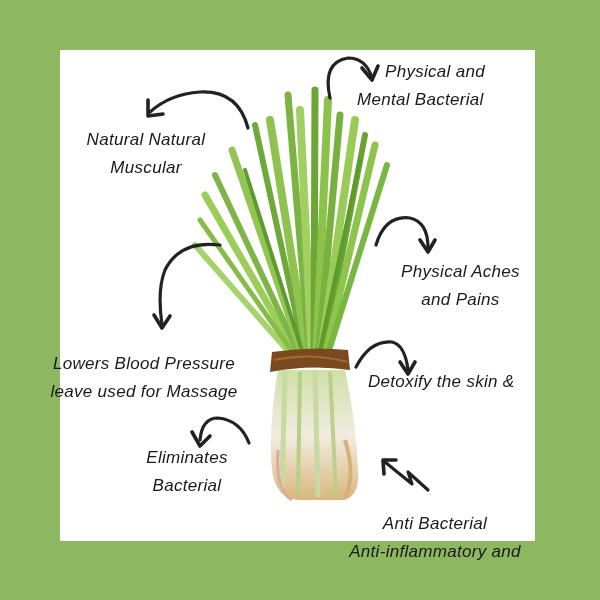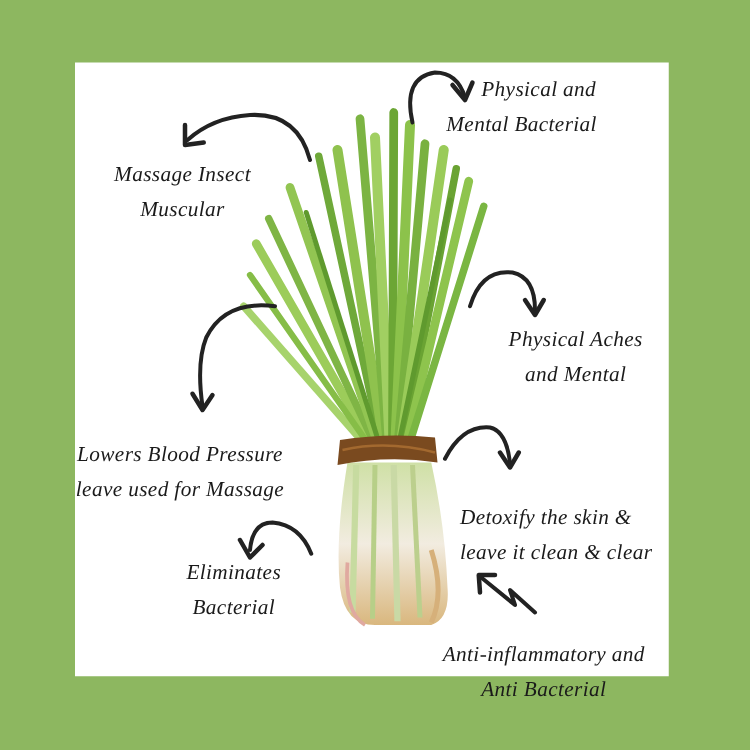--- a/index.html
+++ b/index.html
@@ -10,21 +10,21 @@
       font-family: "DejaVu Sans", sans-serif;
     }
     .panel {
       position: absolute; left: 60px; top: 50px;
       width: 475px; height: 491px;
       background: #ffffff;
     }
     .label {
       position: absolute;
       color: #1a1a1a;
-      font-family: Liberation Serif, serif;
+      font-family: Liberation Sans, sans-serif;
       font-size: 17px;
       line-height: 28px;
       letter-spacing: 0.3px;
       white-space: nowrap;
       font-style: italic;
     }
     .label span { display: block; }
     .c { text-align: center; }
     .l { text-align: left; }
     svg.layer { position: absolute; left: 0; top: 0; }
@@ -116,40 +116,39 @@
     <path class="head" d="M384 474 L383 460 L396 460"></path>
   </g>
 </svg>
 
 <div class="label l" style="left:385px; top:58px;">
   <span>Physical and</span>
   <span style="margin-left:-28px;">Mental Bacterial</span>
 </div>
 
 <div class="label c" style="left:62px; top:126px; width:168px;">
-  <span>Massage Insect</span>
+  <span>Natural Natural</span>
   <span>Muscular</span>
 </div>
 
 <div class="label c" style="left:368px; top:258px; width:185px;">
   <span>Physical Aches</span>
-  <span>and Mental</span>
+  <span>and Pains</span>
 </div>
 
 <div class="label c" style="left:16px; top:350px; width:256px;">
   <span>Lowers Blood Pressure</span>
   <span>leave used for Massage</span>
 </div>
 
-<div class="label l" style="left:368px; top:400px;">
+<div class="label l" style="left:368px; top:368px;">
   <span>Detoxify the skin &amp;</span>
-  <span>leave it clean &amp; clear</span>
 </div>
 
 <div class="label c" style="left:120px; top:444px; width:134px;">
   <span>Eliminates</span>
   <span>Bacterial</span>
 </div>
 
 <div class="label c" style="left:285px; top:510px; width:300px;">
+  <span>Anti Bacterial</span>
   <span>Anti-inflammatory and</span>
-  <span>Anti Bacterial</span>
 </div>
 
 </body></html>

